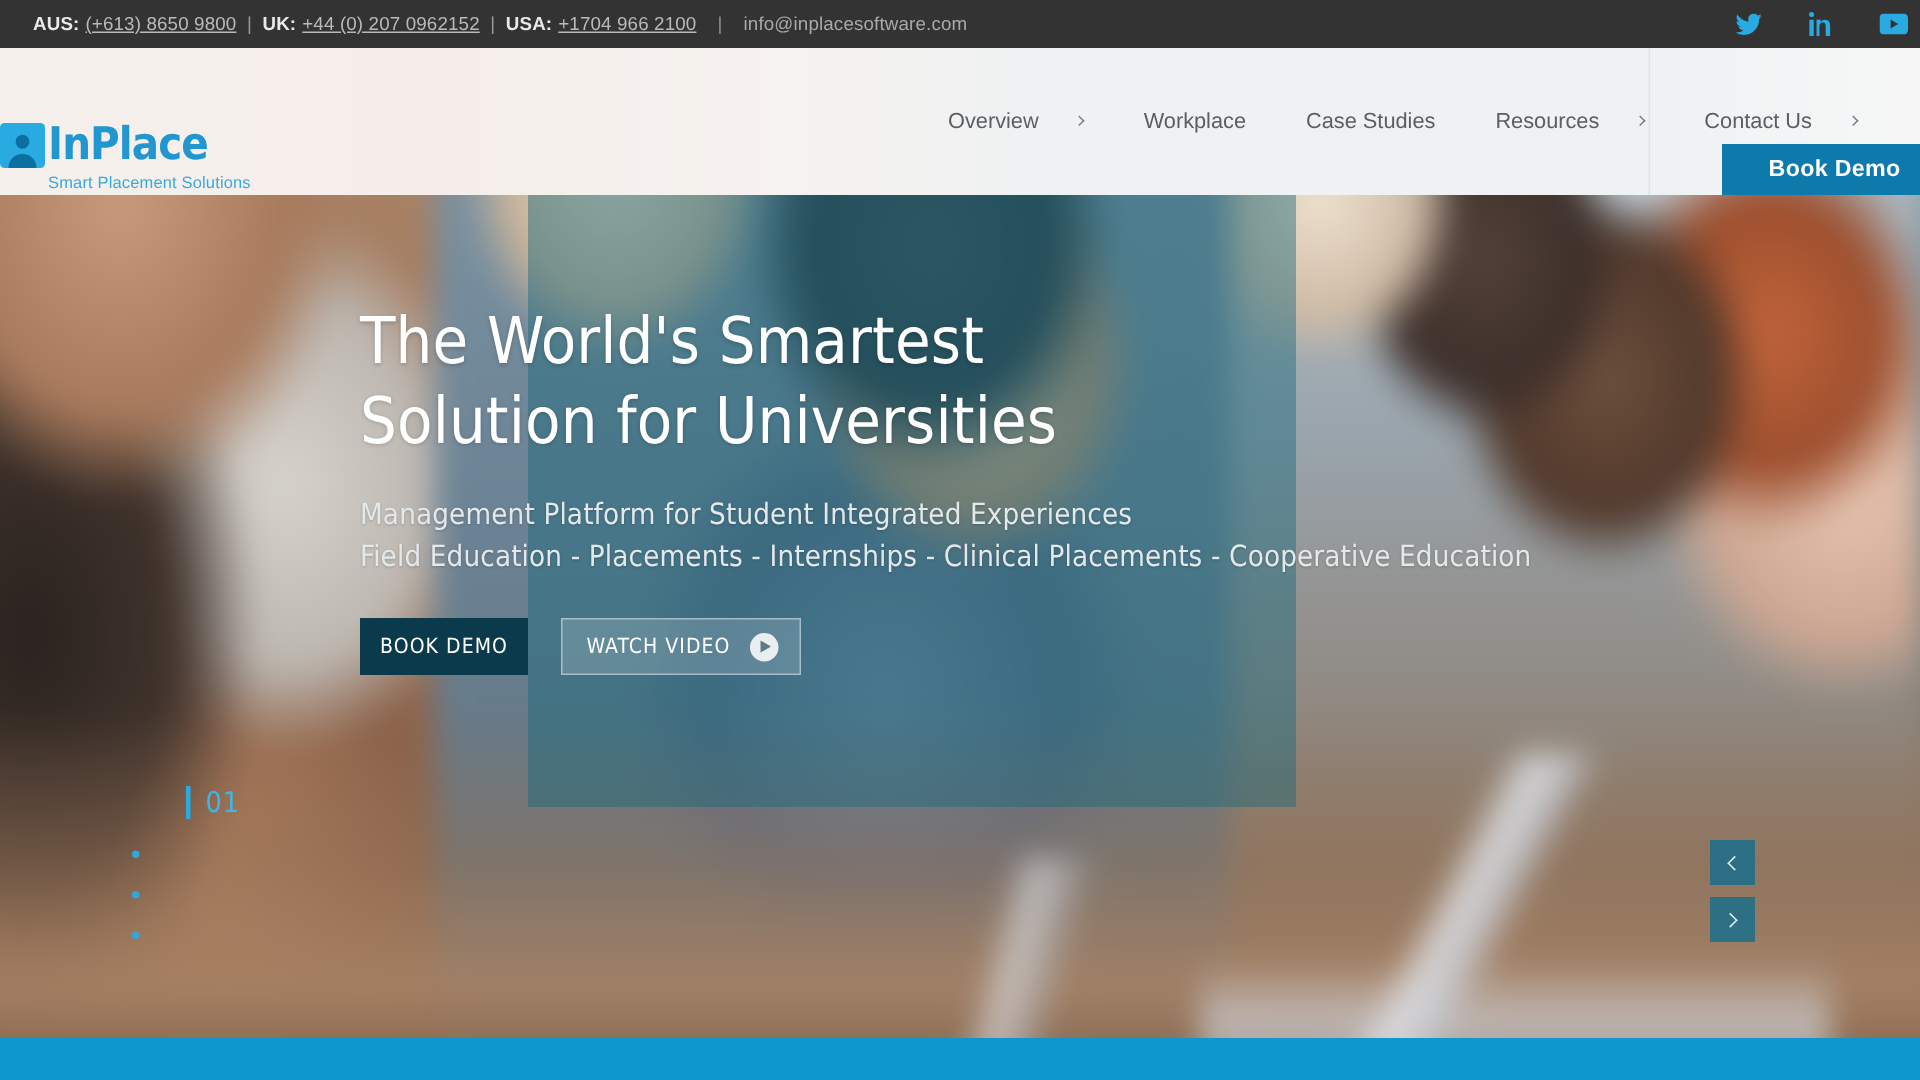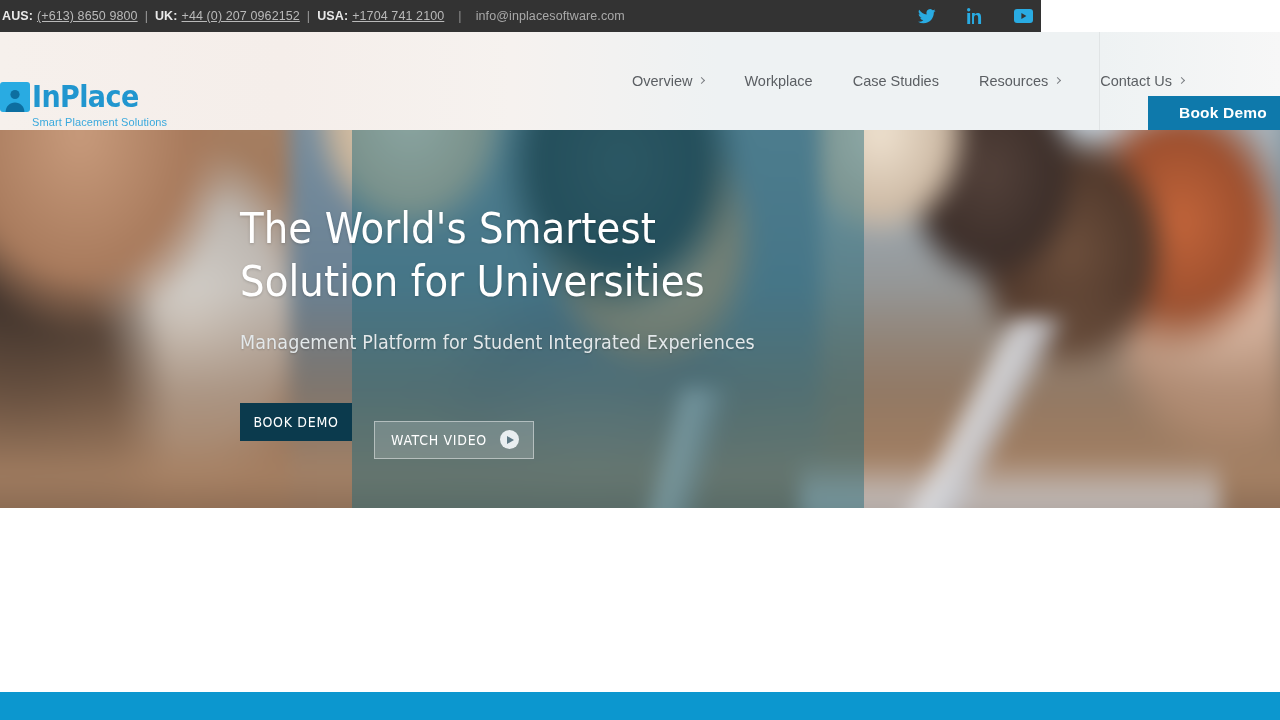--- a/index.html
+++ b/index.html
@@ -6,45 +6,46 @@
   html, body {
     width: 1280px; height: 720px;
     overflow: hidden;
     font-family: "Liberation Sans", sans-serif;
     background: #ffffff;
   }
   #page { position: relative; width: 1280px; height: 720px; overflow: hidden; }
 
   
   .topbar {
-    position: absolute; left: 0; top: 0; width: 1041px; height: 32px;
+    position: absolute; left: 0; top: 0; width: 1280px; height: 32px;
     background: #333333;
     display: flex; align-items: center;
     z-index: 40;
+    padding-left: 20px;
   }
   .topbar-left {
     display: flex; align-items: baseline; white-space: nowrap;
     padding-left: 2px;
     font-size: 12.5px; letter-spacing: .1px;
   }
   .tb-label { color: #e9e9e9; font-weight: bold; }
   .tb-val { color: #b9b9b9; margin-left: 4px; text-decoration: underline; }
   .tb-sep { color: #9a9a9a; margin: 0 7px; }
   .tb-sep-wide { color: #8f8f8f; margin: 0 14px; }
   .tb-mail { color: #a9a9a9; }
   .topbar-right {
     position: absolute; right: 0; top: 0; height: 32px;
     display: flex; align-items: center; gap: 28px; padding-right: 8px;
   }
   .social { width: 20px; height: 20px; display: flex; align-items: center; justify-content: center; }
   .social svg { display: block; }
 
   
   .hero {
-    position: absolute; left: 0; top: 32px; width: 1280px; height: 476px;
+    position: absolute; left: 0; top: 32px; width: 1280px; height: 660px;
     overflow: hidden;
     background: #4a5560;
   }
   
   .hero-photo { position: absolute; inset: -40px; filter: blur(0px); }
   .hp-base {
     position: absolute; inset: 0;
     background:
       linear-gradient(180deg, #8fa7b4 0%, #7e8f99 38%, #8c7b6b 72%, #6d6259 100%);
   }
@@ -129,21 +130,21 @@
   }
   .logo-tag {
     font-size: 11px; color: #3aa9dd; line-height: 14px; margin-top: 3px;
     letter-spacing: .1px;
   }
   .nav {
     position: absolute; left: 612px; top: 0; height: 98px;
     display: flex; align-items: center; gap: 0;
   }
   .nav-item {
-    display: flex; align-items: center; gap: 7px;
+    display: flex; align-items: center; gap: 25px;
     font-size: 14.5px; color: #5b5f63; padding: 0 20px; cursor: pointer;
     white-space: nowrap;
   }
   .chev {
     display: inline-block; width: 5px; height: 5px;
     border-right: 1.6px solid #7b7f83; border-top: 1.6px solid #7b7f83;
     transform: rotate(45deg); margin-bottom: 1px;
   }
   .book-demo-btn {
     position: absolute; left: 1148px; top: 64px; width: 150px; height: 34px;
@@ -173,21 +174,21 @@
     font-family: "DejaVu Sans Condensed", "Liberation Sans", sans-serif;
     font-size: 14px; letter-spacing: .7px;
   }
   .btn-watch {
     height: 38px; padding: 0 14px 0 16px; cursor: pointer;
     background: rgba(255,255,255,.17);
     border: 1px solid rgba(255,255,255,.45);
     color: #ffffff;
     display: flex; align-items: center; gap: 13px;
     font-family: "DejaVu Sans Condensed", "Liberation Sans", sans-serif;
-    font-size: 14px; letter-spacing: .7px; margin-top: 36px;
+    font-size: 14px; letter-spacing: .7px;
   }
   .play-circle {
     width: 19px; height: 19px; border-radius: 50%;
     background: #e9eef0; display: flex; align-items: center; justify-content: center;
   }
   .play-tri {
     width: 0; height: 0; margin-left: 2px;
     border-left: 7px solid #5f7a86;
     border-top: 4.5px solid transparent; border-bottom: 4.5px solid transparent;
   }
@@ -229,21 +230,21 @@
 
   <div class="topbar">
     <div class="topbar-left">
       <span class="tb-label">AUS:</span>
       <span class="tb-val">(+613) 8650 9800</span>
       <span class="tb-sep">|</span>
       <span class="tb-label">UK:</span>
       <span class="tb-val">+44 (0) 207 0962152</span>
       <span class="tb-sep">|</span>
       <span class="tb-label">USA:</span>
-      <span class="tb-val">+1704 741 2100</span>
+      <span class="tb-val">+1704 966 2100</span>
       <span class="tb-sep-wide">|</span>
       <span class="tb-mail">info@inplacesoftware.com</span>
     </div>
     <div class="topbar-right">
       <span class="social">
         <svg width="18" height="15" viewBox="0 0 18 15">
             <path fill="#29ABE2" d="M17.6 1.9c-.65.29-1.35.48-2.08.57a3.6 3.6 0 0 0 1.59-2 7.2 7.2 0 0 1-2.3.88A3.6 3.6 0 0 0 8.6 4.64c0 .28.03.56.09.82A10.24 10.24 0 0 1 1.23.72 3.6 3.6 0 0 0 2.35 5.5c-.59-.02-1.14-.18-1.63-.45v.05a3.6 3.6 0 0 0 2.89 3.53c-.53.15-1.1.17-1.63.07a3.6 3.6 0 0 0 3.36 2.5A7.23 7.23 0 0 1 0 12.68a10.2 10.2 0 0 0 5.53 1.62c6.63 0 10.26-5.5 10.26-10.26l-.01-.47c.7-.51 1.32-1.15 1.82-1.67z"></path>
           </svg>
       </span>
       <span class="social">
@@ -274,20 +275,21 @@
     </div>
     <div class="hero-panel"></div>
 
     <div class="hero-content">
       <h1 class="hero-title">
         <div>The World's Smartest</div>
         <div>Solution for Universities</div>
       </h1>
       <div class="hero-sub">
         <div>Management Platform for Student Integrated Experiences</div>
+        <div>Field Education - Placements - Internships - Clinical Placements - Cooperative Education</div>
       </div>
       <div class="hero-btns">
         <button class="btn-book">BOOK DEMO</button>
         <button class="btn-watch">
           <span>WATCH VIDEO</span>
           <span class="play-circle">
               <span class="play-tri"></span>
             </span>
         </button>
       </div>

